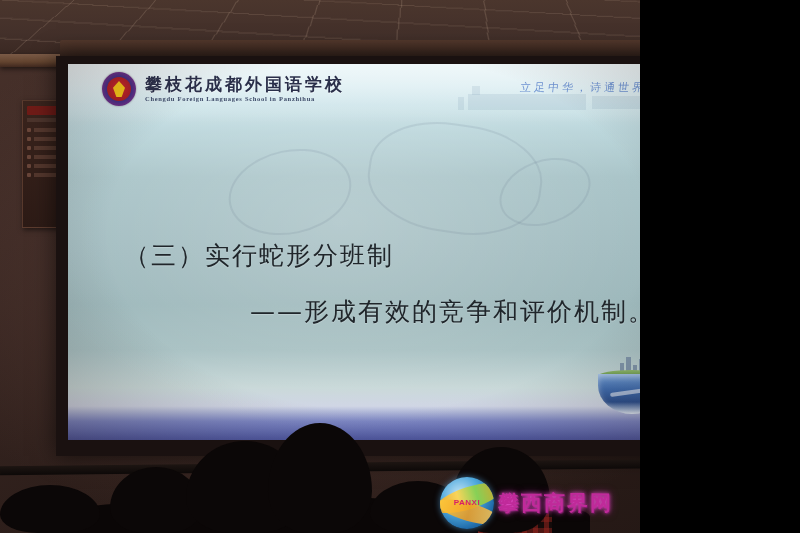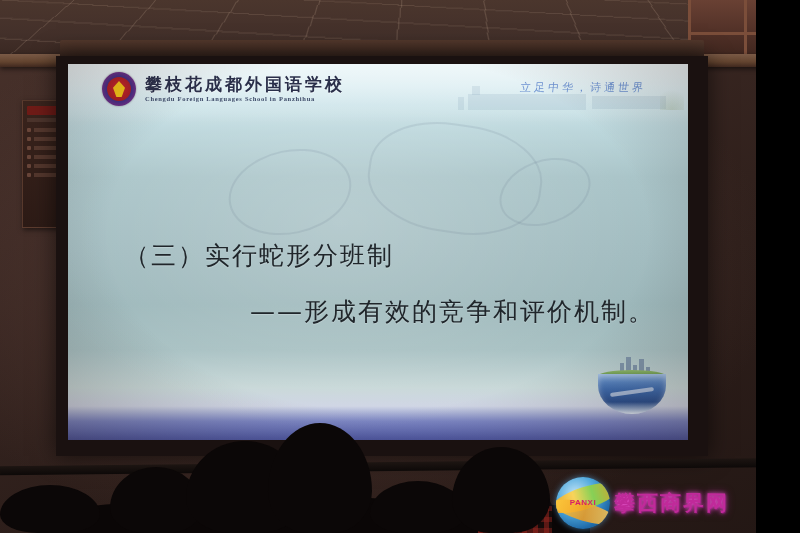--- a/index.html
+++ b/index.html
@@ -1,19 +1,19 @@
 <!DOCTYPE html>
 <html><head>
 <meta charset="utf-8">
 <style>
   html,body{margin:0;padding:0;background:#000;}
   body{width:800px;height:533px;overflow:hidden;
        font-family:"DejaVu Sans","Liberation Sans",sans-serif;}
 
-  #scene{position:relative;width:756px;height:533px;overflow:hidden;
+  #scene{position:relative;width:640px;height:533px;overflow:hidden;
          background:#2a1d19;}
 
   
   .wall{position:absolute;left:0;top:0;width:800px;height:533px;
         background:
           radial-gradient(ellipse 620px 380px at 330px 270px,
               rgba(150,110,98,.55) 0%, rgba(90,62,55,.30) 46%, rgba(30,20,18,0) 72%),
           linear-gradient(160deg,#4a332c 0%,#3b2823 30%,#2e1f1b 62%,#231714 100%);}
 
   .ceiling{position:absolute;left:0;top:0;width:800px;height:62px;

